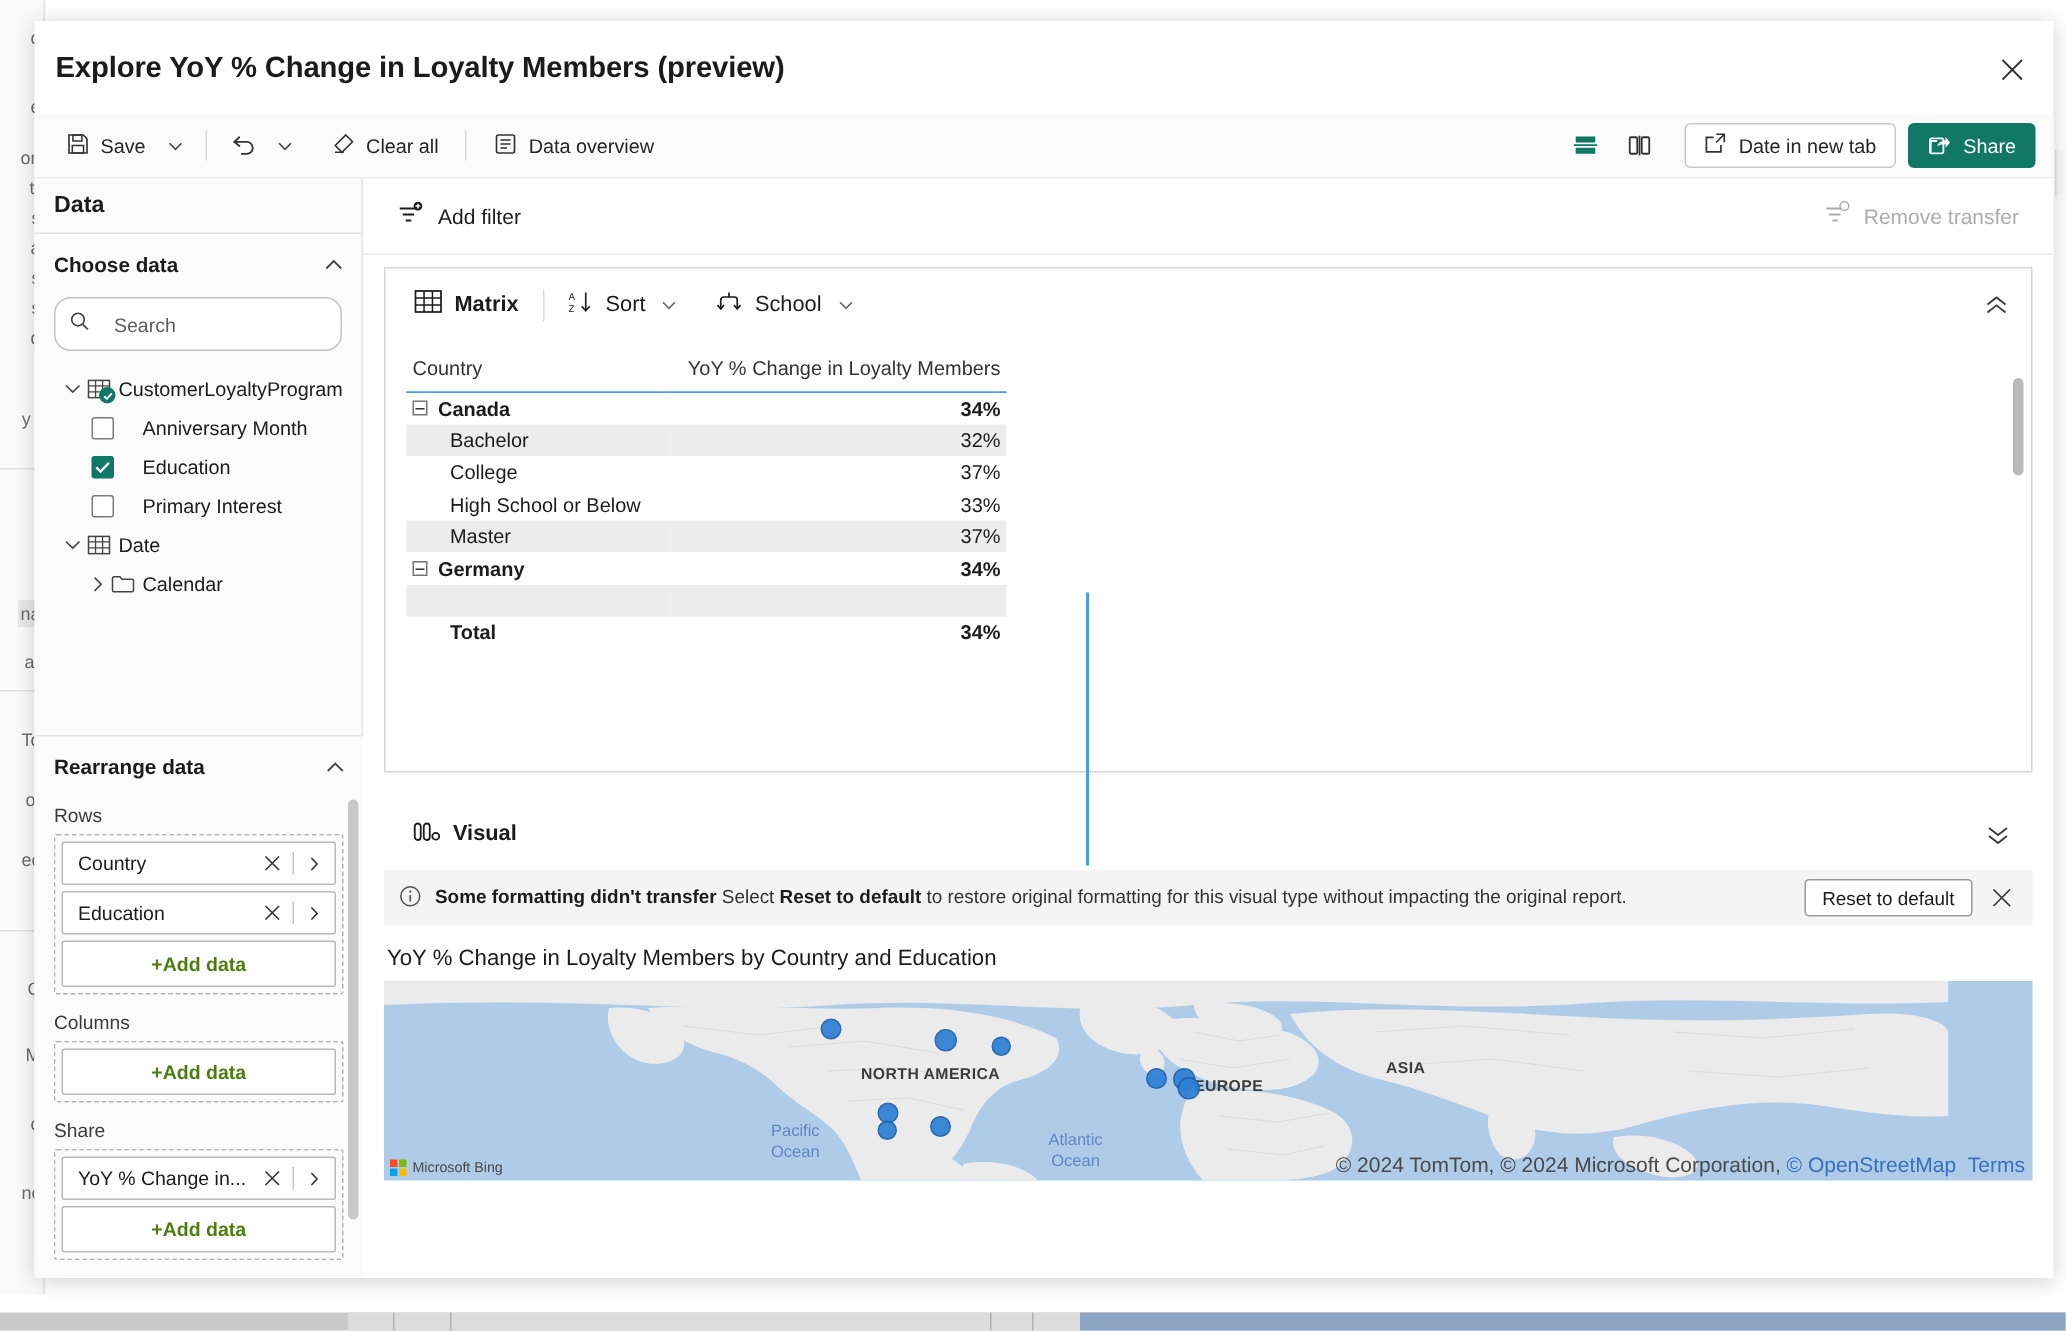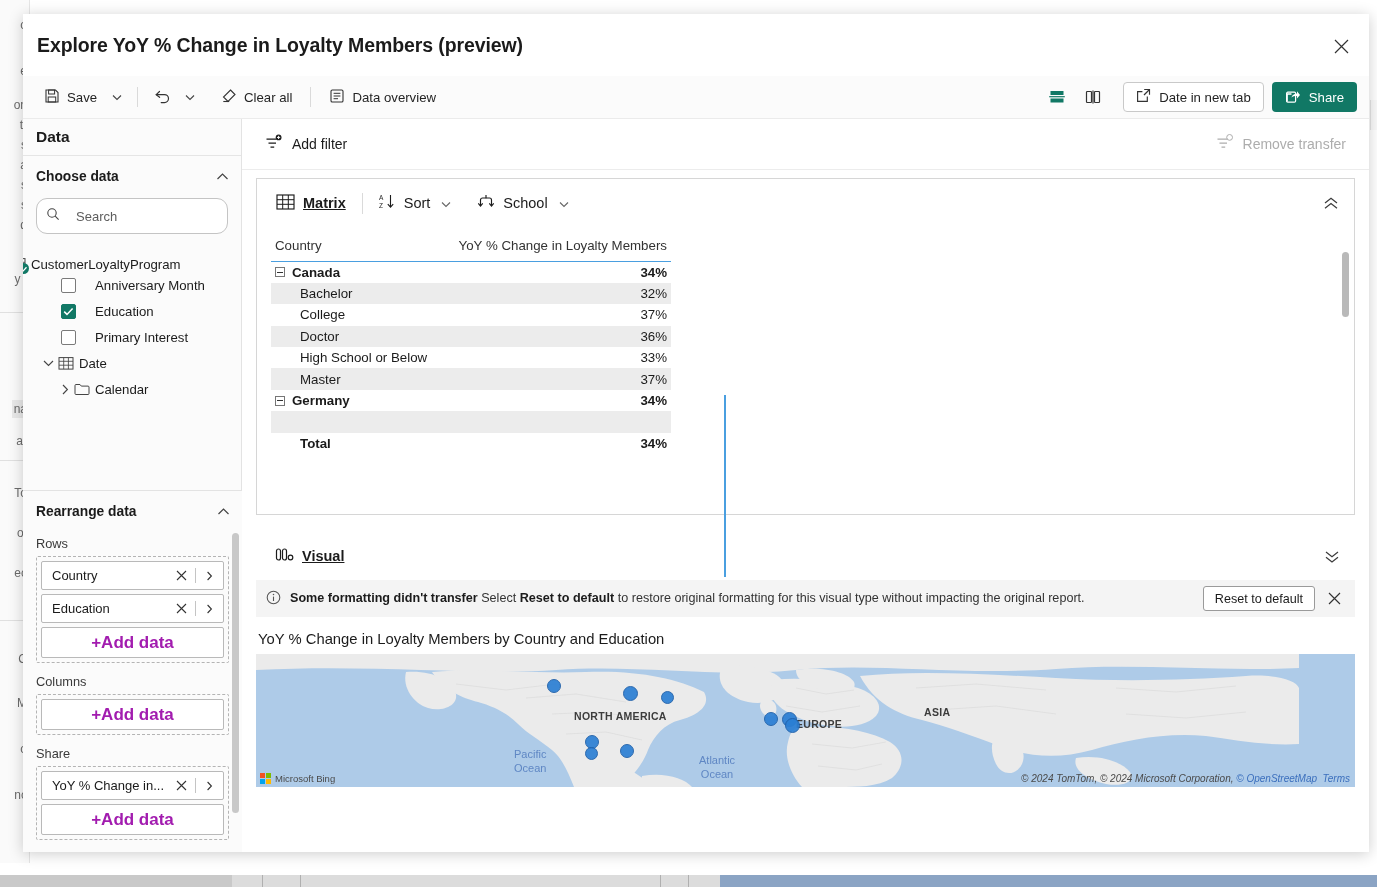--- a/index.html
+++ b/index.html
@@ -204,21 +204,21 @@
   }
   .chip .chip-label { flex: 1; overflow: hidden; white-space: nowrap; }
   .chip-x { width: 18px; display:flex; align-items:center; justify-content:center;
             color: #333; cursor: pointer; }
   .chip-div { width: 1px; height: 15px; background: #c4c4c4; margin: 0 5px; }
   .chip-more { width: 16px; display:flex; align-items:center; justify-content:center;
                color: #333; cursor: pointer; }
   .add-data-btn {
     height: 31px; border: 1px solid #b9b9b9; border-radius: 2px; background: #fff;
     display: flex; align-items: center; justify-content: center;
-    font-size: 17px; font-weight: 700; color: #a21caf; cursor: pointer;
+    font-size: 13px; font-weight: 700; color: #4d7c0f; cursor: pointer;
   }
   #left-scrollbar {
     position: absolute; right: 3px; top: 42px;
     width: 7px; height: 280px; background: #c8c8c8; border-radius: 4px;
     cursor: pointer;
   }
 
   
   #main-area {
     flex: 1; position: relative; background: #ffffff;
@@ -251,21 +251,21 @@
   }
   #matrix-head {
     height: 48px; display: flex; align-items: center;
     padding-left: 10px;
   }
   .mh-item {
     display: flex; align-items: center; gap: 8px;
     height: 31px; padding: 0 9px; border-radius: 3px;
     font-size: 14.5px; color: #1b1b1b; cursor: pointer;
   }
-  .mh-item.title { font-weight: 600; cursor: default; text-decoration: underline; }
+  .mh-item.title { font-weight: 600; cursor: default; }
   .mh-sep { width: 1px; height: 21px; background: #dadada; margin: 0 7px; }
   #matrix-collapse {
     position: absolute; right: 9px; top: 11px;
     width: 28px; height: 26px; display: flex;
     align-items: center; justify-content: center;
     cursor: pointer; border-radius: 3px; color: #3a3a3a;
   }
 
   #matrix-table-wrap { position: relative; padding: 8px 0 0 14px; }
   table.matrix { border-collapse: collapse; width: 400px; table-layout: fixed; }
@@ -363,21 +363,21 @@
     opacity: 0.92; cursor: pointer;
   }
   #bing-logo {
     position: absolute; left: 4px; bottom: 3px;
     display: flex; align-items: center; gap: 4px;
     font-size: 9.5px; color: #4a4a4a;
   }
   .ms-sq { display: grid; grid-template-columns: 5px 5px; grid-template-rows: 5px 5px; gap: 1px; }
   #map-attrib {
     position: absolute; right: 5px; bottom: 3px;
-    font-size: 10px; color: #4a4a4a; white-space: nowrap; font-style: italic;
+    font-size: 14px; color: #4a4a4a; white-space: nowrap;
   }
   #map-attrib .lnk { color: #3b6fbd; cursor: pointer; }
 </style>
 </head>
 <body>
 
 <div id="bg-page">
   <div id="bg-left-col">
     <div class="bg-frag" style="top:18px;">o</div>
     <div class="bg-frag" style="top:64px;">e</div>
@@ -540,21 +540,21 @@
           <svg width="14" height="14" viewBox="0 0 14 14">
             <circle cx="6" cy="6" r="4.2" fill="none" stroke="#444" stroke-width="1.1"></circle>
             <path d="M9.2 9.2 L12.6 12.6" stroke="#444" stroke-width="1.1"></path>
           </svg>
         </span>
         <input placeholder="Search" style="">
       </div>
 
       <div id="data-tree">
 
-        <div class="tree-row" style="align-items:flex-end;">
+        <div class="tree-row" style="padding-left:48px;">
           <span class="tw-chev" style="margin-left:-31px;">
             <svg width="11" height="8" viewBox="0 0 11 8">
                 <path d="M1 2 L5.5 6.4 L10 2" stroke="#444" stroke-width="1.15" fill="none"></path>
               </svg>
           </span>
           <span class="tbl-icon">
             <svg width="16" height="15" viewBox="0 0 16 15">
               <rect x="1" y="1.6" width="14" height="11.5" fill="none" stroke="#444" stroke-width="1"></rect>
               <path d="M1 5.3 H15 M1 9.2 H15 M5.7 1.6 V13.1 M10.4 1.6 V13.1" stroke="#444" stroke-width="0.85"></path>
             </svg>
@@ -774,24 +774,20 @@
                 <td class="val">34%</td>
               </tr>
               <tr class="stripe">
                 <td class="lbl indent">Bachelor</td>
                 <td class="val">32%</td>
               </tr>
               <tr>
                 <td class="lbl indent">College</td>
                 <td class="val">37%</td>
               </tr>
-              <tr class="stripe">
-                <td class="lbl indent">Doctor</td>
-                <td class="val">36%</td>
-              </tr>
               <tr>
                 <td class="lbl indent">High School or Below</td>
                 <td class="val">33%</td>
               </tr>
               <tr class="stripe">
                 <td class="lbl indent">Master</td>
                 <td class="val">37%</td>
               </tr>
               <tr class="lvl0">
                 <td class="lbl">

